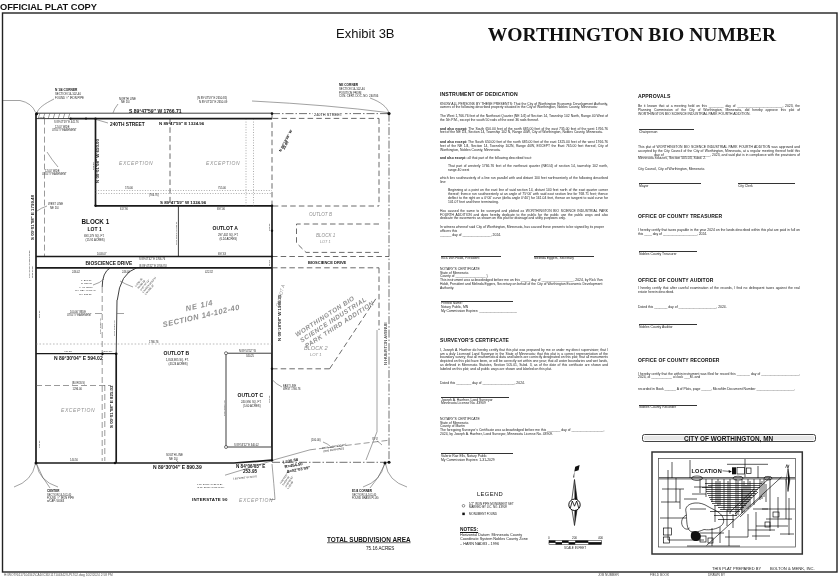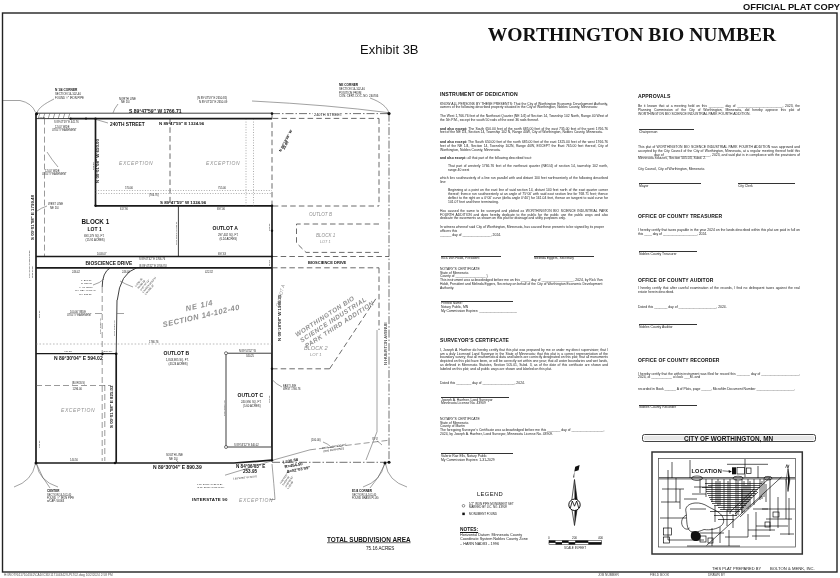--- a/index.html
+++ b/index.html
@@ -8,23 +8,23 @@
 .abs{position:absolute;}
 .h6{font-weight:bold;font-size:5.15px;letter-spacing:.1px;}
 .p{font-size:3.4px;line-height:3.8px;color:#222;text-align:justify;}
 .pl{font-size:3.4px;line-height:3.8px;color:#222;}
 svg text{font-family:"Liberation Sans",sans-serif;fill:#111;}
 </style>
 </head>
 <body>
 <div id="page">
 
-<div class="abs" style="left:0;top:2px;width:840px;text-align:right;font-weight:bold;font-size:9.3px;letter-spacing:-.05px;">OFFICIAL PLAT COPY</div>
-
-<div class="abs" style="left:360px;top:26px;font-size:13px;margin-top:16px;">Exhibit 3B</div>
+<div class="abs" style="left:0;top:2px;width:840px;text-align:left;font-weight:bold;font-size:9.3px;letter-spacing:-.05px;">OFFICIAL PLAT COPY</div>
+
+<div class="abs" style="left:336px;top:26px;font-size:13px;">Exhibit 3B</div>
 
 <div class="abs" style="left:632px;top:25px;transform:translateX(-50%);font-family:'Liberation Serif',serif;font-weight:bold;font-size:19.6px;line-height:1;white-space:nowrap;">WORTHINGTON BIO NUMBER</div>
 
 <svg class="abs" style="left:0;top:0;" width="840" height="578" viewBox="0 0 840 578">
 <defs></defs>
 <style>
 .b{stroke:#1a1a1a;stroke-width:1.7;fill:none;}
 .b2{stroke:#1a1a1a;stroke-width:1.3;fill:none;}
 .m{stroke:#2a2a2a;stroke-width:.9;fill:none;}
 .t{stroke:#555;stroke-width:.55;fill:none;}

